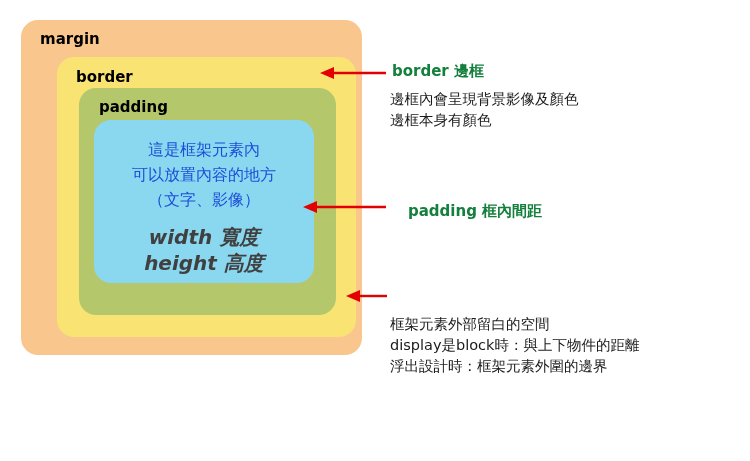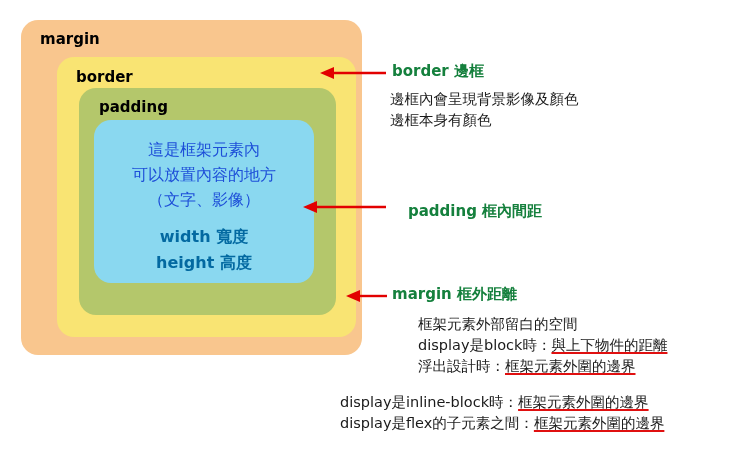--- a/index.html
+++ b/index.html
@@ -72,25 +72,26 @@
     width: 100%;
     text-align: center;
   }
   .content-line {
     font-size: 16px;
     color: #1d4ed8;
     line-height: 25px;
     white-space: nowrap;
   }
   .content-dim {
-    font-size: 16px;
+    font-size: 20px;
     font-weight: bold;
-    color: #0369a1;
+    color: #404040;
     line-height: 26px;
     white-space: nowrap;
+    font-style: italic;
   }
   #content-dims { margin-top: 12px; }
 
   
   .arrow {
     position: absolute;
     height: 18px;
     pointer-events: none;
   }
   .arrow svg { display: block; }
@@ -106,32 +107,31 @@
   }
   .ann-body {
     position: absolute;
     font-size: 14.5px;
     color: #1a1a1a;
     line-height: 21px;
     white-space: nowrap;
   }
   .ann-body div { white-space: nowrap; }
   .u-red {
-    text-decoration: underline;
     text-decoration-color: #e01010;
     text-underline-offset: 2px;
     text-decoration-thickness: 1.5px;
   }
 
   #ann-border-head   { left: 392px; top: 64px; }
   #ann-border-body   { left: 390px; top: 89px; }
   #ann-padding-head  { left: 392px; top: 204px; margin-left: 16px; }
   #ann-padding-body  { left: 390px; top: 224px; }
   #ann-margin-head   { left: 392px; top: 287px; }
-  #ann-margin-body   { left: 390px; top: 314px; margin-left: 28px; }
+  #ann-margin-body   { left: 390px; top: 314px; }
   #ann-extra-body    { left: 340px; top: 392px; }
 </style>
 </head>
 <body>
 
 <div id="stage">
 
   <div class="box" id="margin-box" style="background: rgb(249, 198, 142);">
     <span class="box-label" id="margin-label">margin</span>
 
@@ -178,33 +178,24 @@
   </div>
 
   <div class="ann-heading" id="ann-border-head">border 邊框</div>
   <div class="ann-body" id="ann-border-body">
     <div>邊框內會呈現背景影像及顏色</div>
     <div>邊框本身有顏色</div>
   </div>
 
   <div class="ann-heading" id="ann-padding-head">padding 框內間距</div>
 
-  <div class="ann-heading" id="ann-margin-head">margin 框外距離</div>
   <div class="ann-body" id="ann-margin-body">
     <div>框架元素外部留白的空間</div>
     <div>
       <span>display是block時：</span><span class="u-red">與上下物件的距離</span>
     </div>
     <div>
       <span>浮出設計時：</span><span class="u-red">框架元素外圍的邊界</span>
     </div>
   </div>
 
-  <div class="ann-body" id="ann-extra-body">
-    <div>
-      <span>display是inline-block時：</span><span class="u-red">框架元素外圍的邊界</span>
-    </div>
-    <div>
-      <span>display是flex的子元素之間：</span><span class="u-red">框架元素外圍的邊界</span>
-    </div>
-  </div>
 
 </div>
 
 </body></html>

